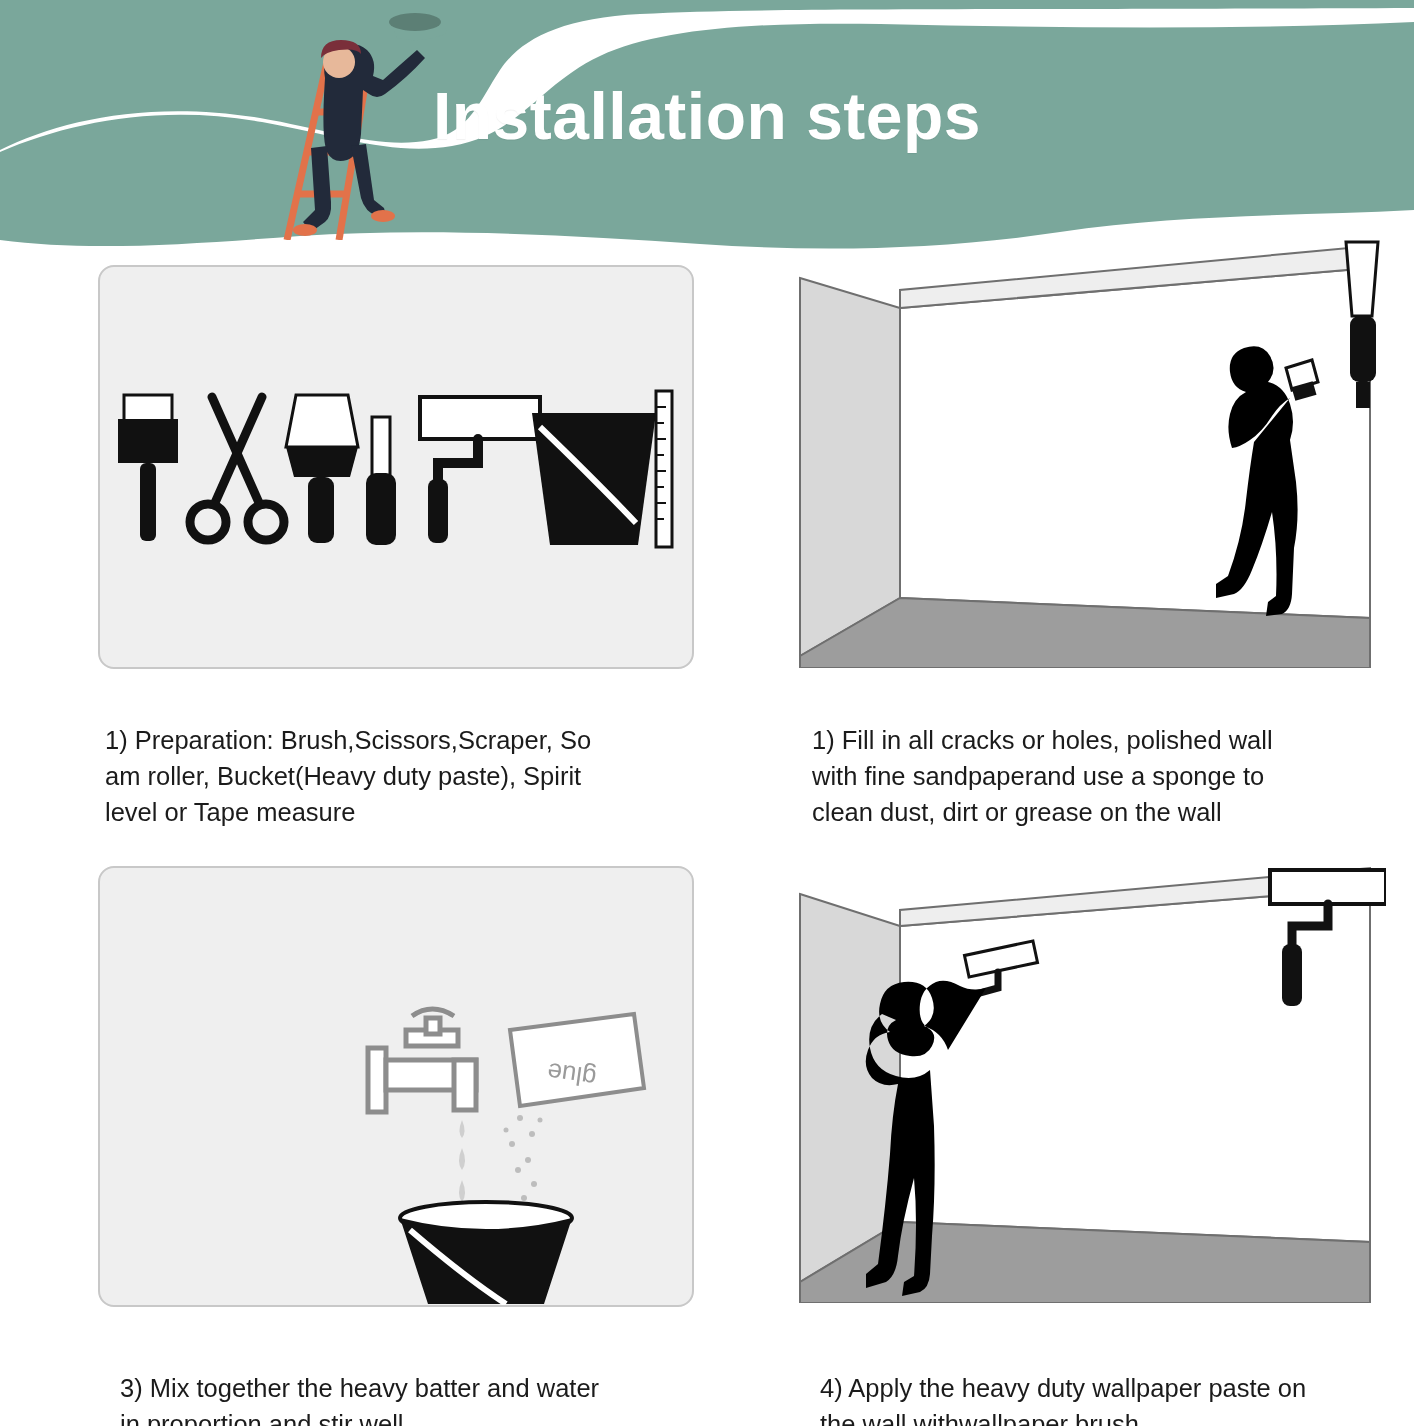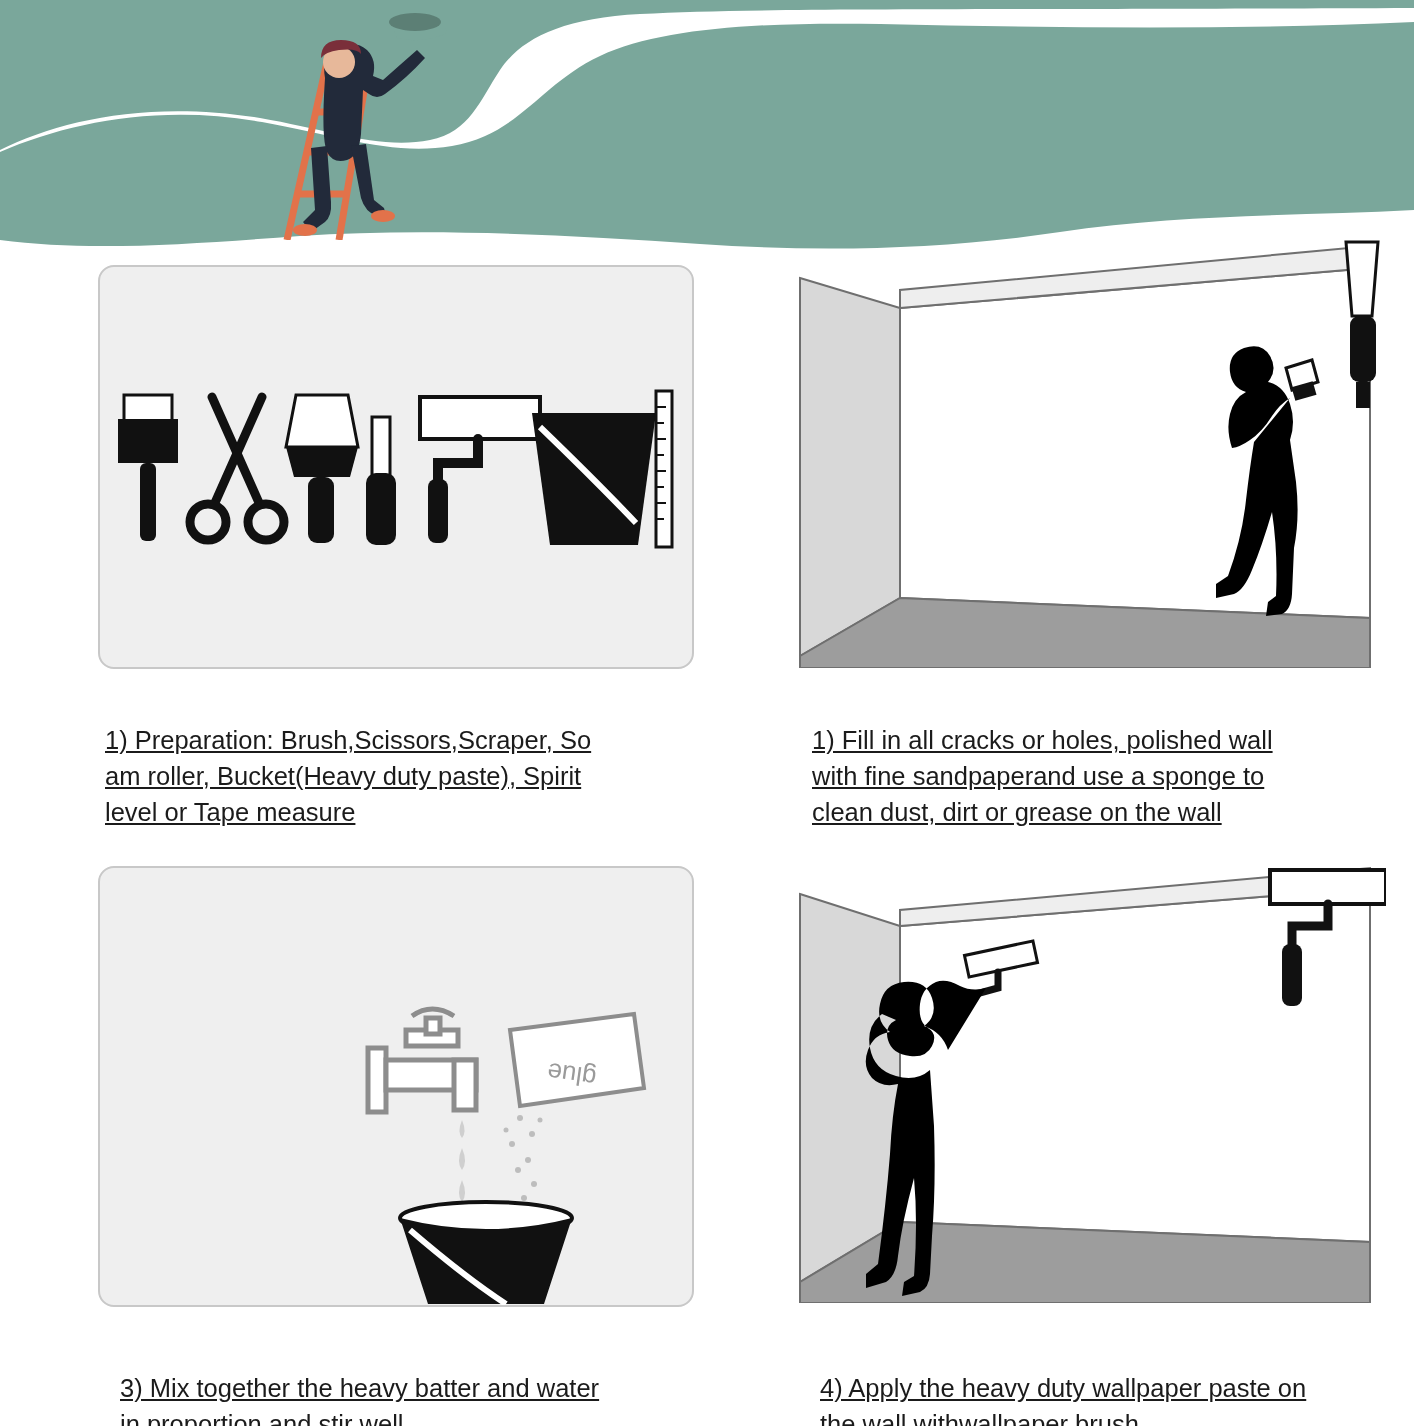--- a/index.html
+++ b/index.html
@@ -54,37 +54,37 @@
   .panel-3 { left: 98px;  top: 866px;  width: 592px; height: 437px; }
   .panel-4 { left: 790px; top: 866px;  width: 596px; height: 437px; border: none; background: transparent; border-radius: 0; }
 
   .caption {
     position: absolute;
     font-size: 25.5px;
     line-height: 36px;
     color: #1b1b1b;
     font-family: "Liberation Sans", sans-serif;
     white-space: pre-line;
-    text-decoration: underline;
   }
   .cap-1 { left: 105px; top: 722px; width: 600px; }
   .cap-2 { left: 812px; top: 722px; width: 600px; }
   .cap-3 { left: 120px; top: 1370px; width: 600px; }
   .cap-4 { left: 820px; top: 1370px; width: 600px; }
 
   svg { display: block; }
 </style>
 </head>
 <body>
 
 <div id="header-banner">
   <svg width="1414" height="262" viewBox="0 0 1414 262" xmlns="http://www.w3.org/2000/svg">
     <path d="M0,150 C60,120 150,100 260,118 C330,130 380,150 430,140 C470,132 480,100 500,70 C520,40 560,18 640,14 C760,8 900,10 1414,8 L1414,0 L0,0 Z" fill="#7aa79b"></path>
     <path d="M0,152 C70,122 160,104 262,122 C340,136 392,156 452,146 C520,134 540,84 600,56 C660,28 760,22 880,24 C1060,28 1240,30 1414,22 L1414,210 C1300,216 1180,214 1060,232 C940,250 820,252 700,244 C560,234 420,228 300,236 C190,244 90,252 0,240 Z" fill="#7aa79b"></path>
   </svg>
+  <div id="header-title">Installation steps</div>
 
   <svg style="position:absolute;left:265px;top:0px;" width="230" height="240" viewBox="0 0 230 240" xmlns="http://www.w3.org/2000/svg">
 
     <g stroke="#e2724a" stroke-width="7" fill="none">
       <line x1="22" y1="240" x2="62" y2="62"></line>
       <line x1="74" y1="240" x2="104" y2="62"></line>
       <line x1="33" y1="194" x2="82" y2="194"></line>
       <line x1="42" y1="152" x2="89" y2="152"></line>
       <line x1="50" y1="112" x2="95" y2="112"></line>
     </g>

